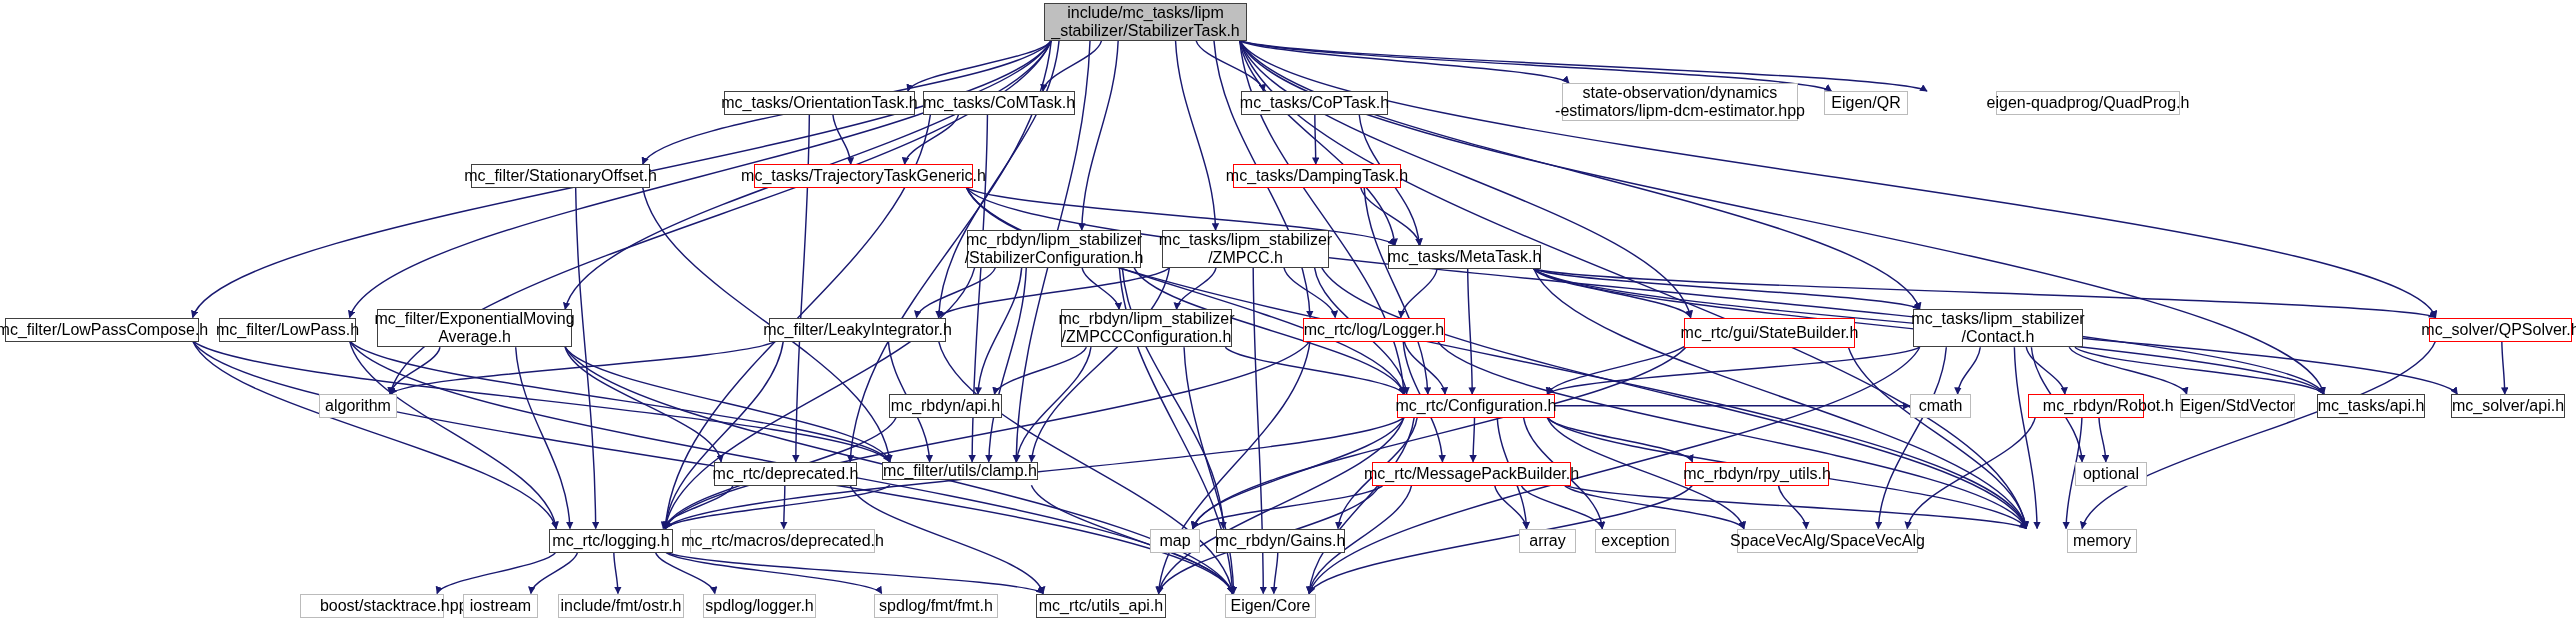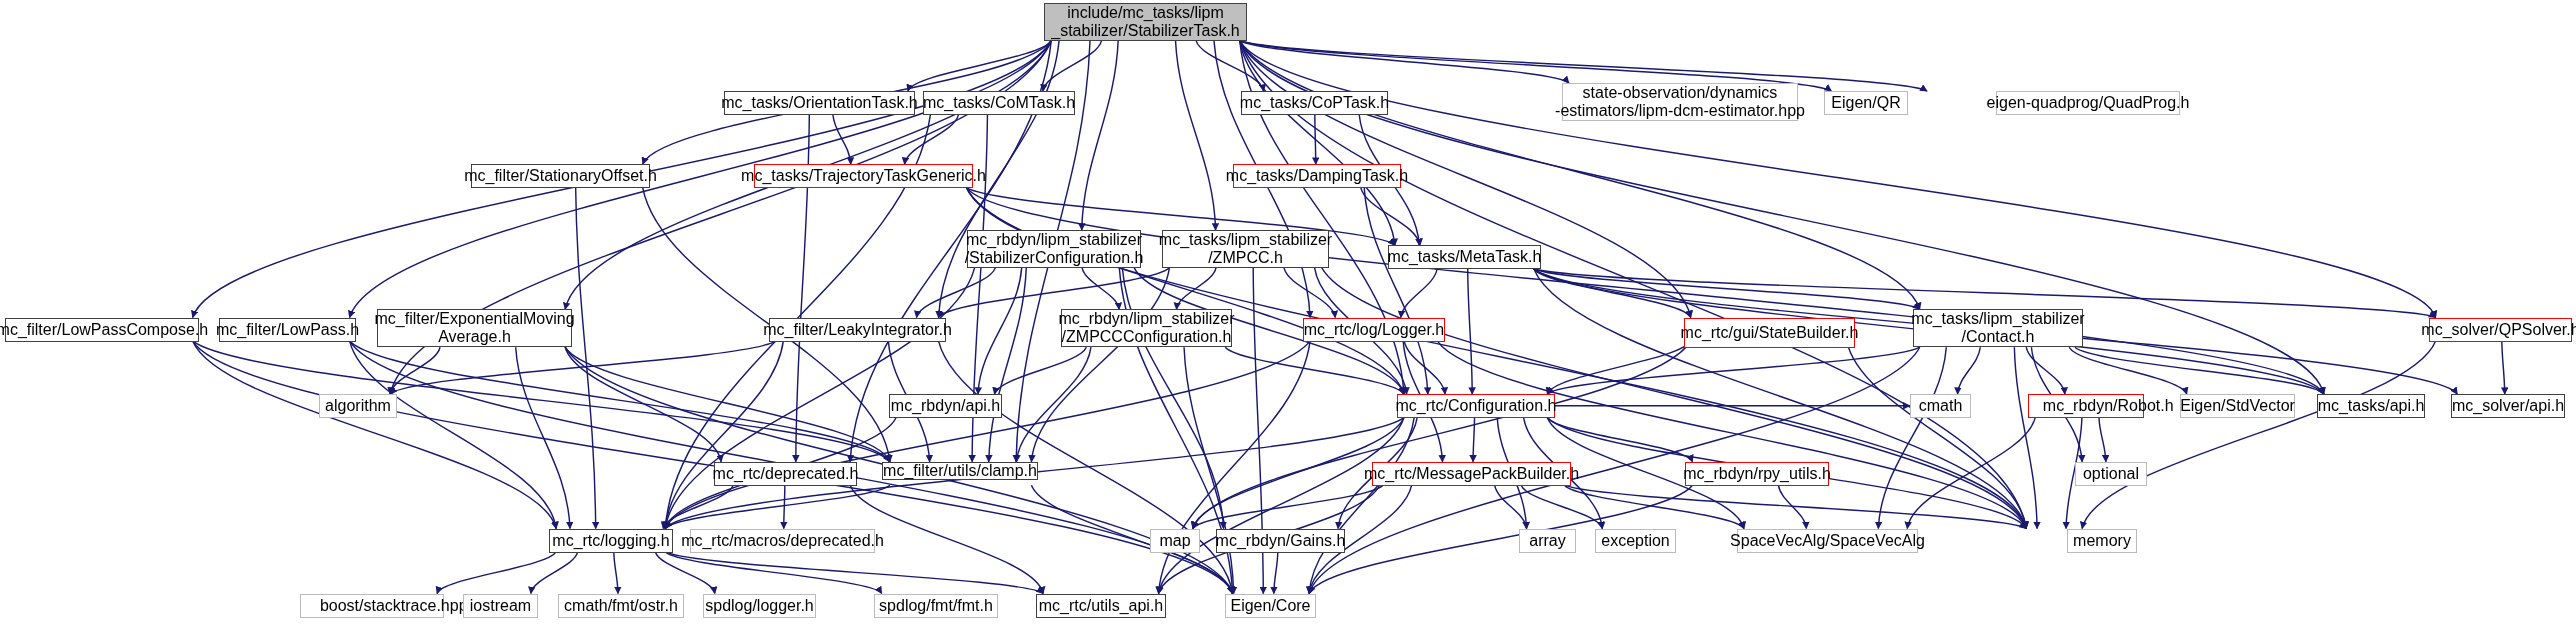--- a/index.html
+++ b/index.html
@@ -235,19 +235,19 @@
     <div class="node black" style="left: 549px; top: 529px; width: 124px; height: 23.5px;">mc_rtc/logging.h</div>
     <div class="node gray" style="left: 690px; top: 529px; width: 185px; height: 23.5px;">mc_rtc/macros/deprecated.h</div>
     <div class="node gray" style="left: 1150px; top: 529px; width: 50px; height: 23.5px;">map</div>
     <div class="node black" style="left: 1216px; top: 529px; width: 129px; height: 23.5px;">mc_rbdyn/Gains.h</div>
     <div class="node gray" style="left: 1519px; top: 529px; width: 57px; height: 23.5px;">array</div>
     <div class="node gray" style="left: 1595px; top: 529px; width: 81px; height: 23.5px;">exception</div>
     <div class="node gray" style="left: 1737px; top: 529px; width: 181px; height: 23.5px;">SpaceVecAlg/SpaceVecAlg</div>
     <div class="node gray" style="left: 2019px; top: 529px; width: 70px; height: 23.5px; margin-left: 48px;">memory</div>
     <div class="node gray" style="left: 300px; top: 594px; width: 144px; height: 23.5px; padding-left: 47px;">boost/stacktrace.hpp</div>
     <div class="node gray" style="left: 463px; top: 594px; width: 75px; height: 23.5px;">iostream</div>
-    <div class="node gray" style="left: 558px; top: 594px; width: 126px; height: 23.5px;">cmath/fmt/ostr.h</div>
+    <div class="node gray" style="left: 558px; top: 594px; width: 126px; height: 23.5px;">include/fmt/ostr.h</div>
     <div class="node gray" style="left: 703px; top: 594px; width: 113px; height: 23.5px;">spdlog/logger.h</div>
     <div class="node gray" style="left: 874px; top: 594px; width: 124px; height: 23.5px;">spdlog/fmt/fmt.h</div>
     <div class="node black" style="left: 1036px; top: 594px; width: 130px; height: 23.5px;">mc_rtc/utils_api.h</div>
     <div class="node gray" style="left: 1225px; top: 594px; width: 91px; height: 23.5px;">Eigen/Core</div>
   </div>
 
 
 </body></html>

